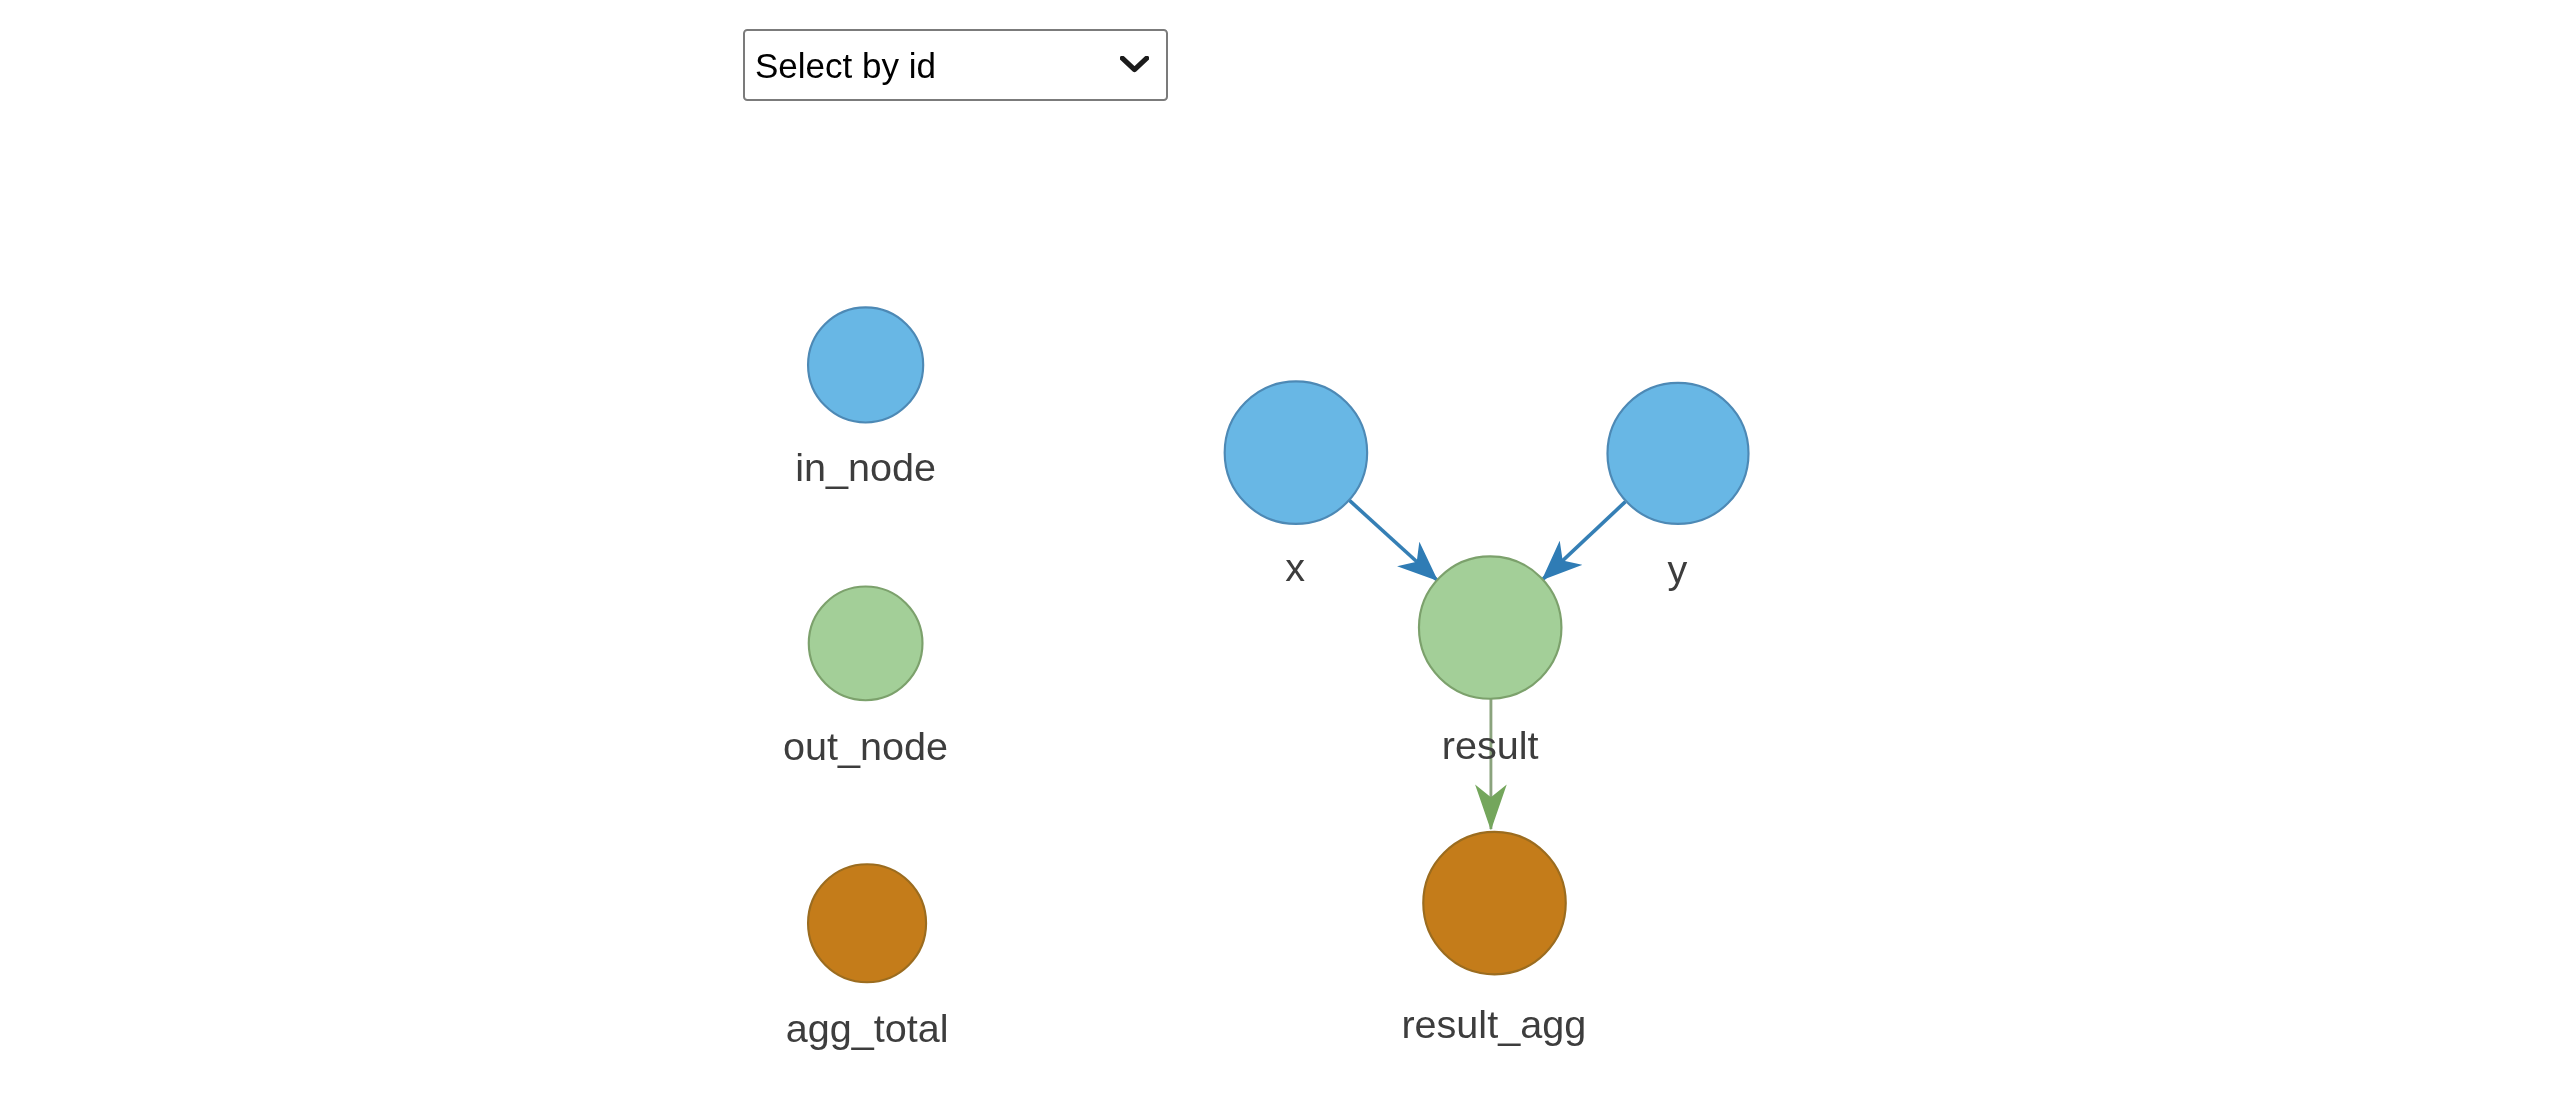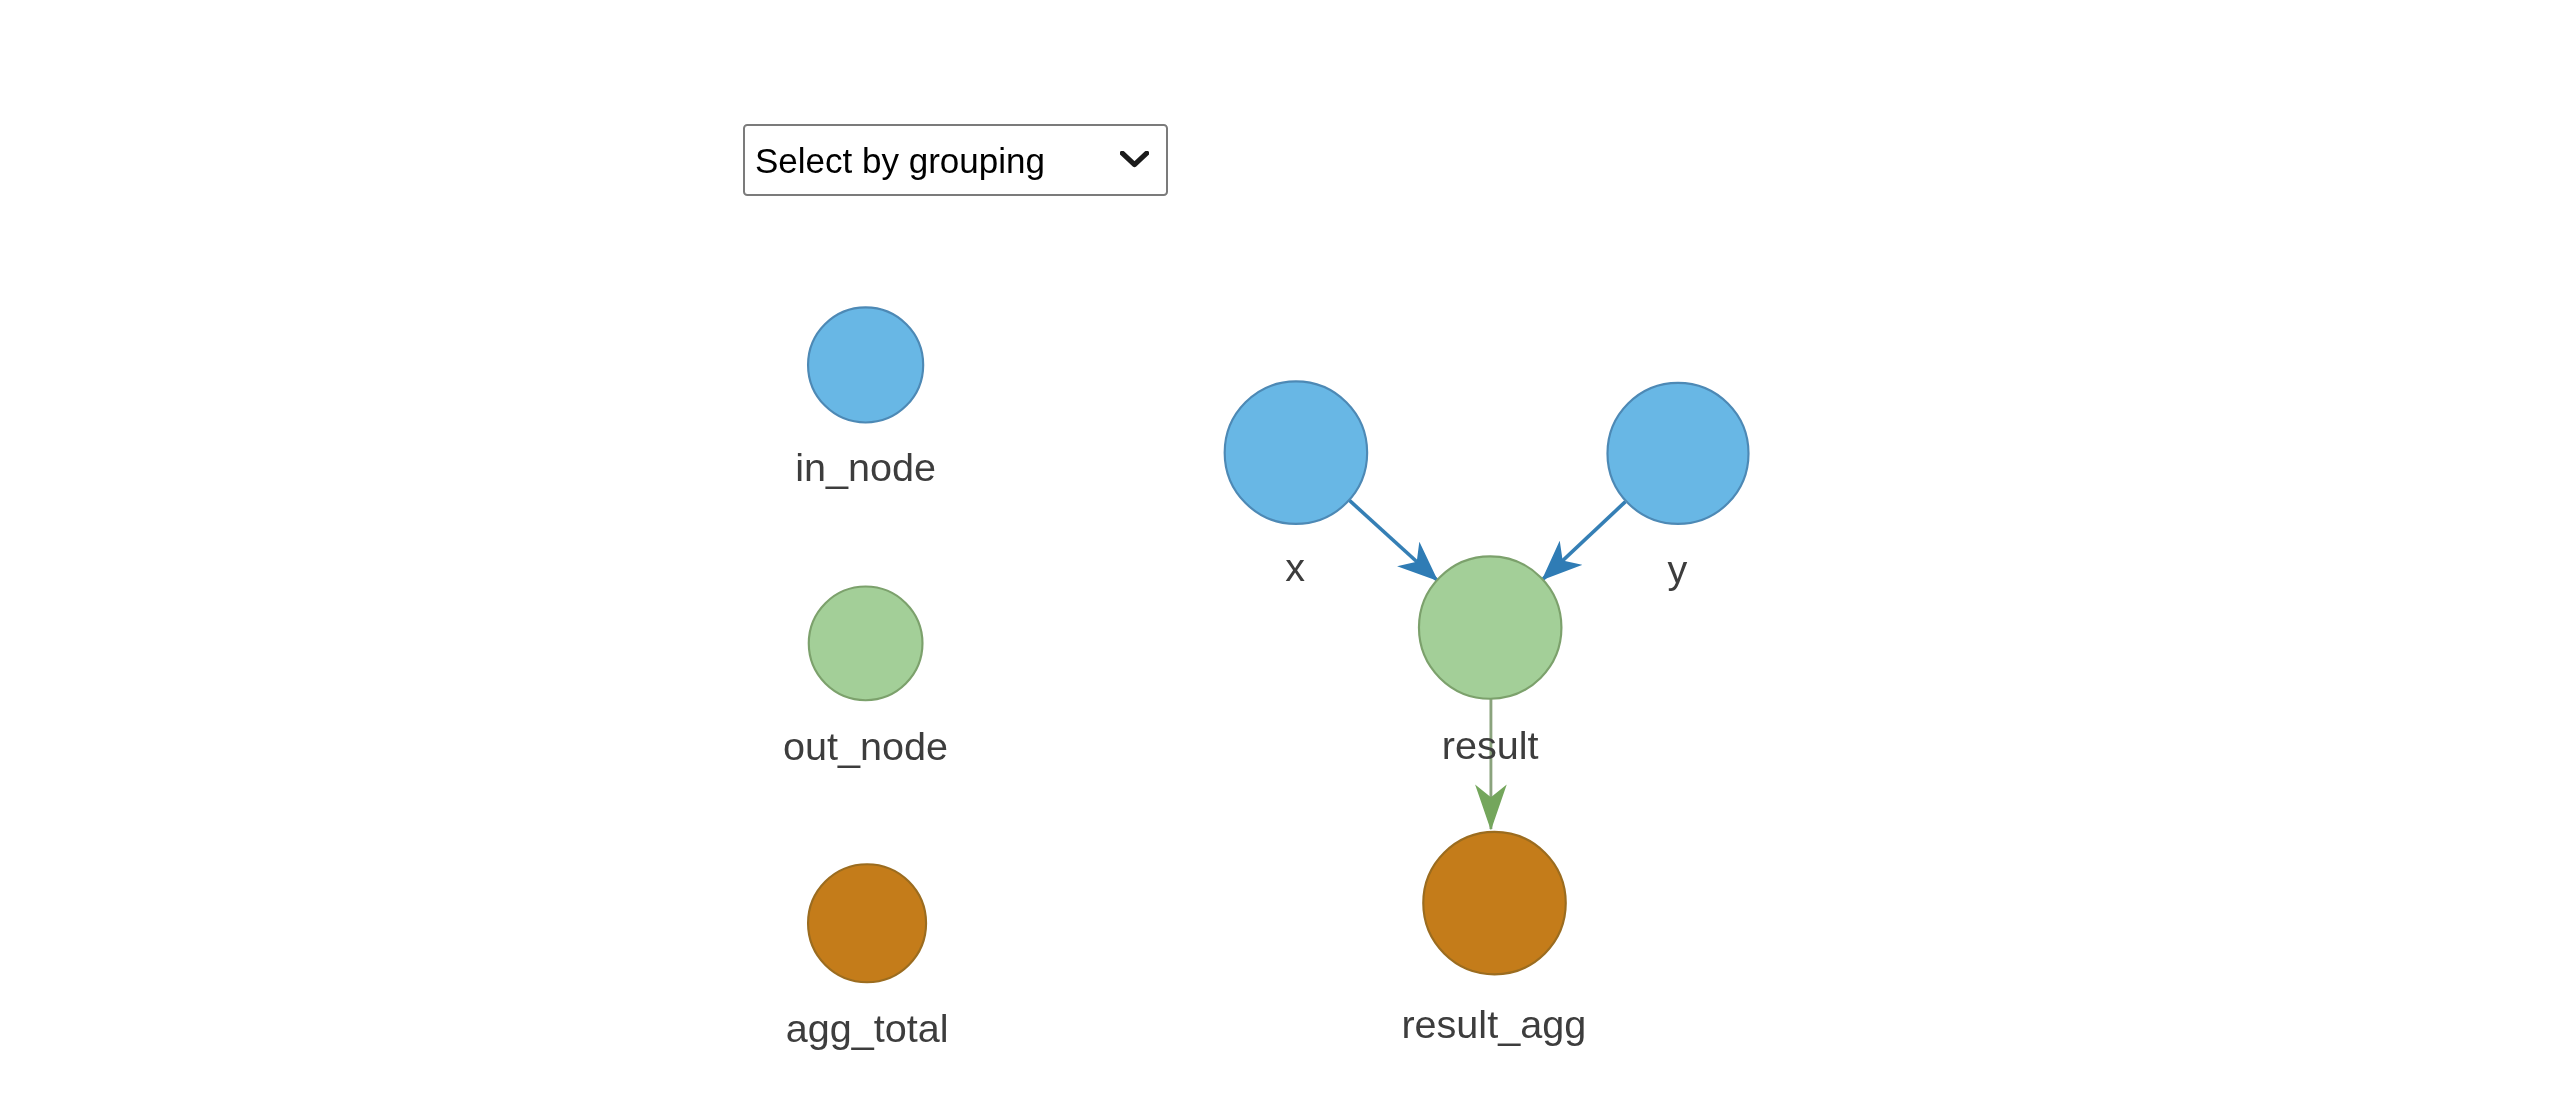--- a/index.html
+++ b/index.html
@@ -56,29 +56,29 @@
   svg text {
     font-family: "Liberation Sans", sans-serif;
     fill: #3d3d3d;
   }
 </style>
 </head>
 <body>
 
 <div class="app">
 
-
-  <div class="select-wrap second">
+  <div class="select-wrap first">
     <select>
-      <option selected="">Select by grouping</option>
+      <option selected="">Select by id</option>
     </select>
     <svg class="chevron" viewBox="0 0 40 24">
       <polyline points="3,3 20,19 37,3" fill="none" stroke="#1b1b1b" stroke-width="7" stroke-linecap="round" stroke-linejoin="round"></polyline>
     </svg>
   </div>
+
 
   <svg class="viz" width="2576" height="1109" viewBox="0 0 3580 1541">
     <defs>
       <marker id="arrow-blue" markerUnits="userSpaceOnUse" markerWidth="56" markerHeight="46" refX="54" refY="23" orient="auto">
         <path d="M56,23 L0,0 L16,23 L0,46 Z" fill="#2f7cb5"></path>
       </marker>
       <marker id="arrow-green" markerUnits="userSpaceOnUse" markerWidth="64" markerHeight="44" refX="62" refY="22" orient="auto">
         <path d="M64,22 L0,0 L18,22 L0,44 Z" fill="#74a65c"></path>
       </marker>
     </defs>

